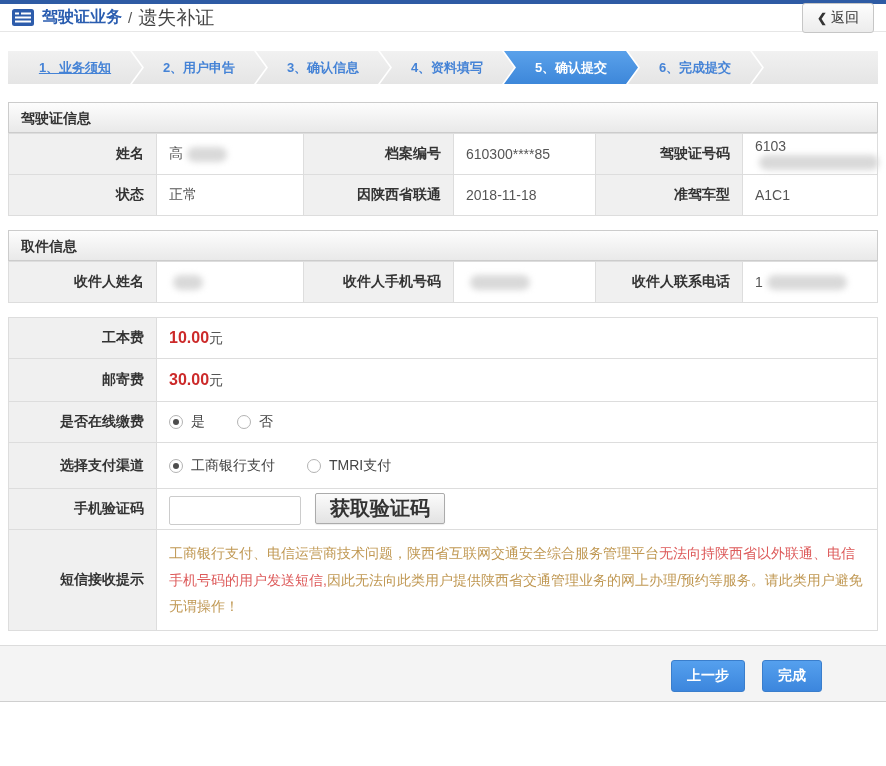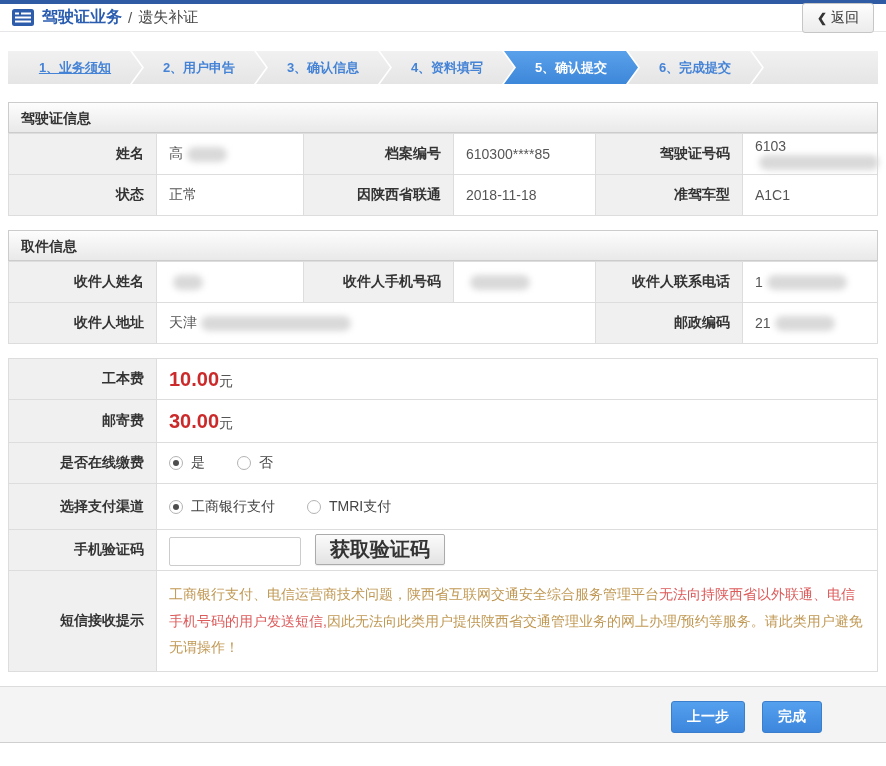--- a/index.html
+++ b/index.html
@@ -12,21 +12,21 @@
     width:886px;height:766px;overflow:hidden;position:relative;background:#fff;
     font-family:"Liberation Sans","DejaVu Sans",sans-serif;font-size:14px;color:#555;
   }
   
   .topbar{height:4px;background:var(--topbar);}
   
   .header{height:28px;display:flex;align-items:center;padding:0 12px;background:#fff;border-bottom:1px solid #e6e6e6;}
   .hicon{width:22px;height:17px;margin-right:8px;flex:0 0 auto;}
   .htitle{color:var(--title-blue);font-size:16px;font-weight:bold;}
   .hsep{color:#555;font-size:15px;margin:0 6px;}
-  .hsub{color:#444;font-size:15px;}
+  .hsub{color:#444;font-size:19px;}
   .back-btn{margin-left:auto;padding:5px 14px;font-size:14px;color:#333;background:linear-gradient(#fdfdfd,#ececec);
     border:1px solid #c6c6c6;border-radius:3px;cursor:pointer;}
   .back-btn .chev{font-size:12px;margin-right:4px;font-weight:bold;}
   
   .steps{margin:19px 8px 0 8px;height:33px;display:flex;}
   .step{width:134px;line-height:33px;text-align:center;font-size:13px;font-weight:bold;color:var(--step-text);
     background:linear-gradient(#f1f1f1,#e5e5e5);
     clip-path:polygon(0 0,calc(100% - 12px) 0,100% 50%,calc(100% - 12px) 100%,0 100%,12px 50%);
     margin-left:-10px;flex:0 0 auto;}
   .step.first{clip-path:polygon(0 0,calc(100% - 12px) 0,100% 50%,calc(100% - 12px) 100%,0 100%);margin-left:0;text-decoration:underline;}
@@ -42,21 +42,21 @@
   table.grid td{border:1px solid #ddd;height:41px;font-size:14px;vertical-align:middle;}
   table.grid{border:1px solid #d2d2d2;border-top:none;}
   td.lbl{background:#f0f0f0;text-align:right;padding-right:12px;font-weight:bold;color:#333;}
   td.val{background:#fff;padding-left:12px;color:#555;}
   col.c-lbl{width:148px;}
   
   .blur{display:inline-block;height:15px;border-radius:8px;background:#d9d9d9;filter:blur(3px);
     vertical-align:middle;margin-left:4px;}
   .b40{width:40px}.b60{width:60px}.b80{width:80px}.b120{width:120px}.b150{width:150px}.b30{width:30px}
   
-  .price{color:var(--price-red);font-weight:bold;font-size:20px;}
+  .price{color:var(--price-red);font-weight:bold;font-size:16px;}
   .unit{color:#555;font-size:14px;}
   .radio-group{display:flex;align-items:center;gap:10px;}
   .radio-opt{display:flex;align-items:center;margin-right:22px;cursor:pointer;}
   .radio{width:14px;height:14px;border:1px solid #b3b3b3;border-radius:50%;background:#fff;display:inline-block;position:relative;flex:0 0 auto;}
   .radio.checked::after{content:"";position:absolute;left:3px;top:3px;width:6px;height:6px;border-radius:50%;background:#4d4d4d;}
   .radio-label{margin-left:8px;color:#444;}
   .captcha-input{width:132px;height:29px;border:1px solid #ccc;border-radius:2px;padding:0 6px;font-size:14px;color:#333;background:#fff;}
   .captcha-btn{height:31px;margin-left:10px;padding:0 14px;font-size:20px;font-weight:bold;color:#333;
     background:linear-gradient(#fbfbfb,#e3e3e3);border:1px solid #ababab;border-radius:2px;cursor:pointer;box-shadow:0 1px 1px rgba(0,0,0,.08);}
   td.warn-cell{padding:10px 14px 10px 12px;line-height:1.9;font-size:13px;height:70px;}
@@ -142,26 +142,20 @@
       </colgroup>
     <tbody>
         <tr>
       <td class="lbl">收件人姓名</td>
       <td class="val"><span></span><span class="blur b30"></span></td>
       <td class="lbl">收件人手机号码</td>
       <td class="val"><span></span><span class="blur b60"></span></td>
       <td class="lbl">收件人联系电话</td>
       <td class="val"><span>1</span><span class="blur b80"></span></td>
     </tr>
-    <tr>
-      <td class="lbl">收件人地址</td>
-      <td class="val" colspan="3"><span>天津</span><span class="blur b150"></span></td>
-      <td class="lbl">邮政编码</td>
-      <td class="val"><span>21</span><span class="blur b60"></span></td>
-    </tr>
   </tbody>
     </table>
 </div>
 
 <div class="section">
   <table class="grid">
     <colgroup>
         <col class="c-lbl">
         <col>
       </colgroup>

